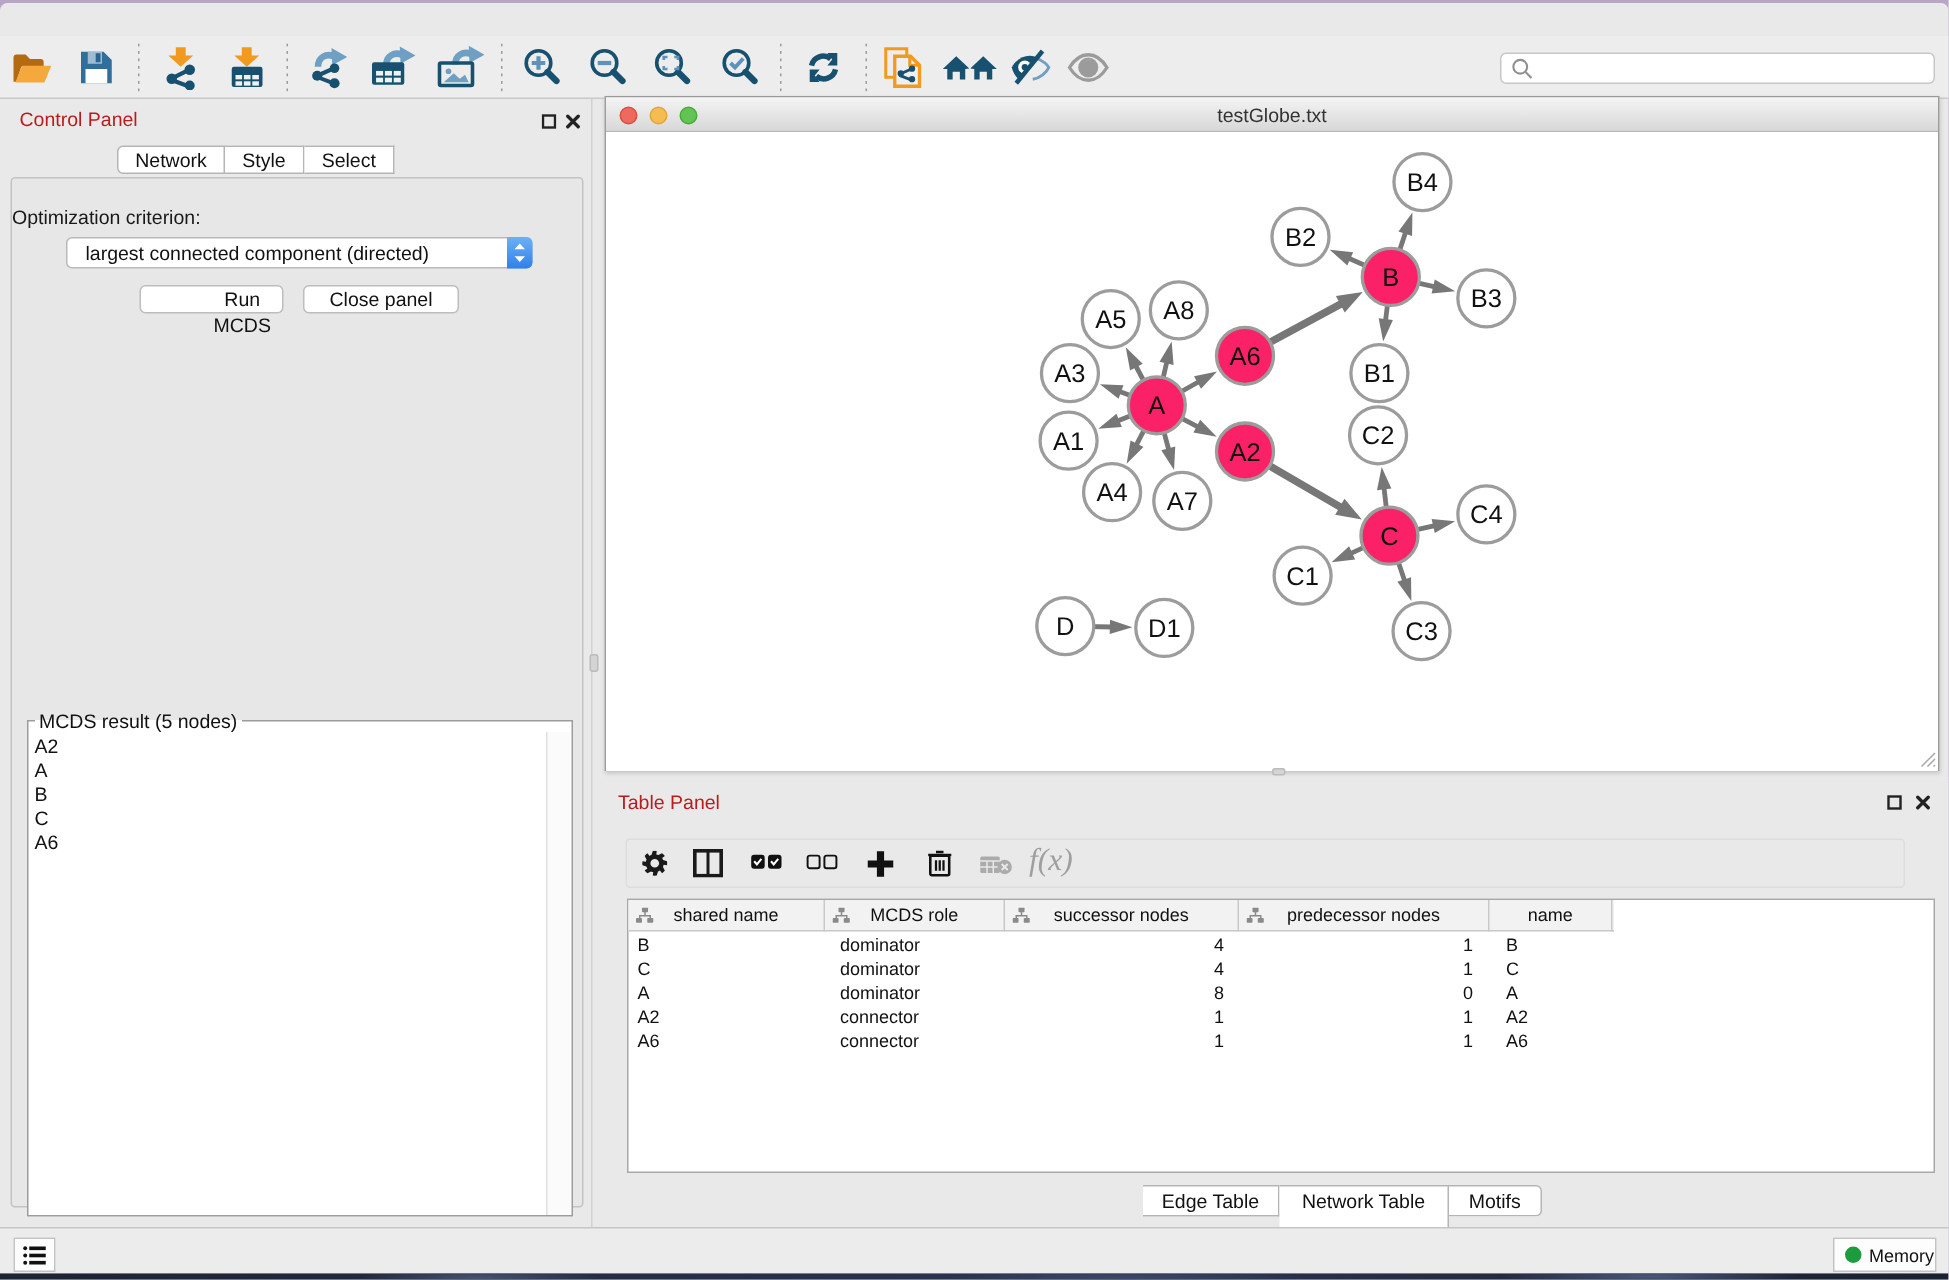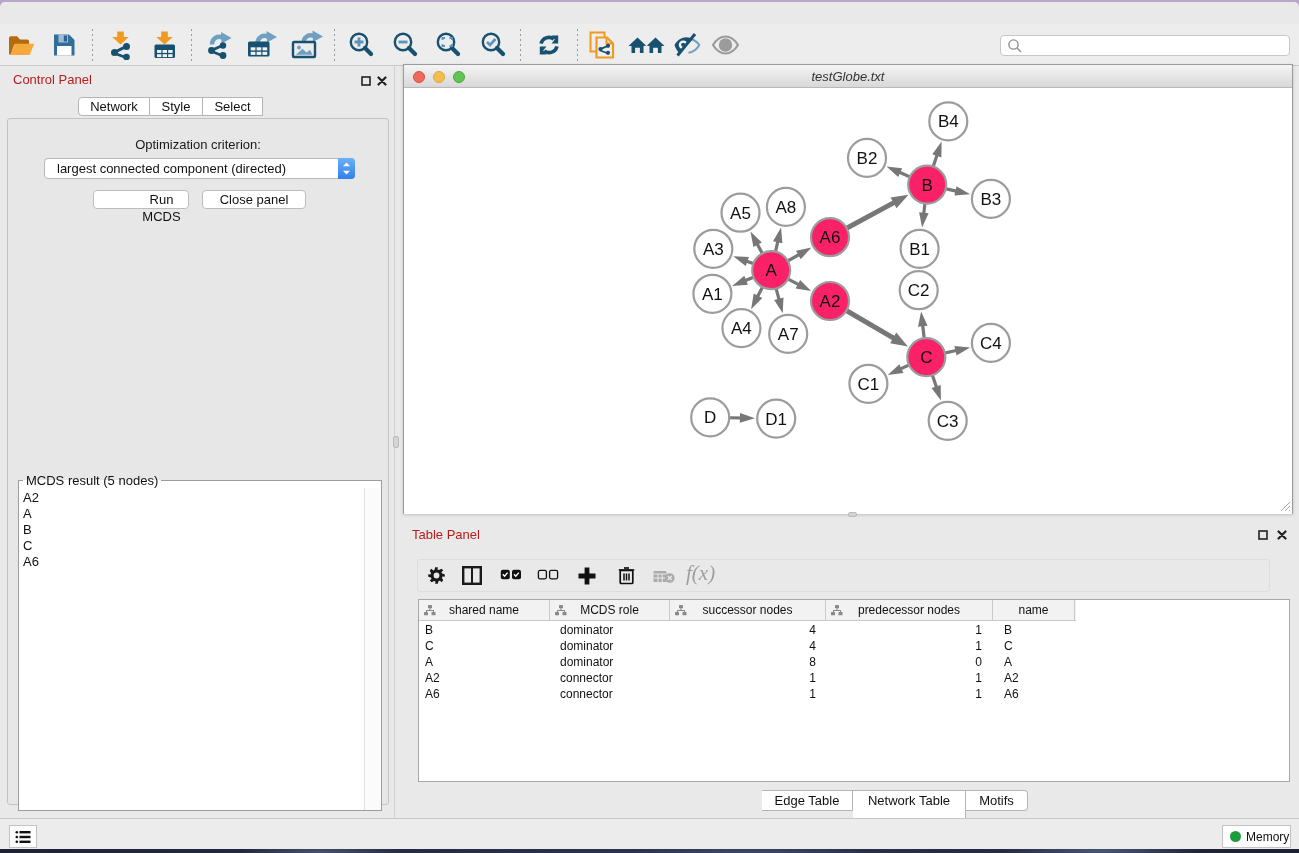--- a/index.html
+++ b/index.html
@@ -23,37 +23,37 @@
 .paneltitle { font-size:13px; color:#b91c1c; }
 .winbtn { position:absolute; top:74px; }
 #cptabs { position:absolute; left:78px; top:31px; height:19px; display:flex; }
 .tab { height:19px; line-height:18px; font-size:13px; color:#111; background:#fff;
   border:1px solid #b5b5b5; border-left:none; text-align:center; padding:0 12px; }
 .tab.first { border-left:1px solid #b5b5b5; border-radius:4px 0 0 4px; }
 .tab.last { border-radius:0 4px 4px 0; }
 .tab.sel { background:linear-gradient(#6db0f7,#3181e9); color:#fff; border-color:#3d7fd4;margin-top:36px; }
 #cpbody { position:absolute; left:7px; top:52px; width:382px; height:687px;
   background:#e7e7e7; border:1px solid #c3c3c3; border-radius:3px; }
-#optlabel { position:absolute; left:0; top:18px; width:100%; text-align:center; font-size:13px; color:#191919; }
+#optlabel { position:absolute; left:0; top:18px; width:100%; font-size:13px; color:#191919; }
 #dropdown { position:absolute; left:36px; top:39px; width:311px; height:21px; background:#fff;
   border:1px solid #b9b9b9; border-radius:4px; font-size:13px; color:#111; line-height:19px; padding-left:12px; }
 #ddbtn { position:absolute; right:-1px; top:-1px; width:17px; height:21px; border-radius:0 4px 4px 0;
   background:linear-gradient(#6db0f7,#2f80e8); }
 .btn { position:absolute; height:19px; background:#fff; border:1px solid #bdbdbd; border-radius:4px;
   font-size:13px; color:#111; text-align:center; line-height:17px; }
 fieldset#mcdsbox { position:absolute; left:10px; top:336px; width:364px; height:338px;
   background:#fff; border:1px solid #9c9c9c; border-radius:0; padding:0;margin-top:18px; }
 fieldset#mcdsbox legend { margin-left:4px; padding:0 3px; font-size:13px; color:#111; }
 #mcdslist { position:absolute; left:4px; top:2px; font-size:13px; color:#111; line-height:16.1px; }
 #mcdssb { position:absolute; right:1px; top:0px; width:16px; height:100%; background:#fbfbfb; border-left:1px solid #e0e0e0; }
 
 #netwin { position:absolute; left:403px; top:62px; width:890px; height:450px;
   background:#fff; border:1px solid #9b9b9b; box-shadow:0 1px 3px rgba(0,0,0,0.18); }
 #nettitle { position:absolute; left:0; top:0; width:100%; height:23px;
-  background:linear-gradient(#f4f4f4,#d8d8d8); border-bottom:1px solid #b9b9b9;font-style:italic; }
+  background:linear-gradient(#f4f4f4,#d8d8d8); border-bottom:1px solid #b9b9b9; }
 #nettitle .title { position:absolute; width:100%; text-align:center; top:4px; font-size:13px; color:#333; }
 #netcontent { position:absolute; left:0; top:24px; width:888px; height:425px; background:#fff; overflow:hidden; }
 
 #tpanel { position:absolute; left:396px; top:516px; width:903px; height:300px; background:#e9e9e9; }
 #tptoolbar { position:absolute; left:21px; top:41px; width:853px; height:33px; border:1px solid #dddddd; border-radius:3px; }
 #ttable { position:absolute; left:22px; top:81px; width:872px; height:183px; background:#fff; border:1px solid #a8a8a8; }
 #thead { position:absolute; left:0; top:0; width:657px; height:21px; background:#f2f2f2;
   border-bottom:1px solid #c9c9c9; font-size:12px; color:#111; }
 .hcell { position:absolute; top:0; height:21px; border-right:1px solid #c9c9c9; text-align:center; line-height:21px; }
 .hicon { position:absolute; left:5px; top:5px; }

